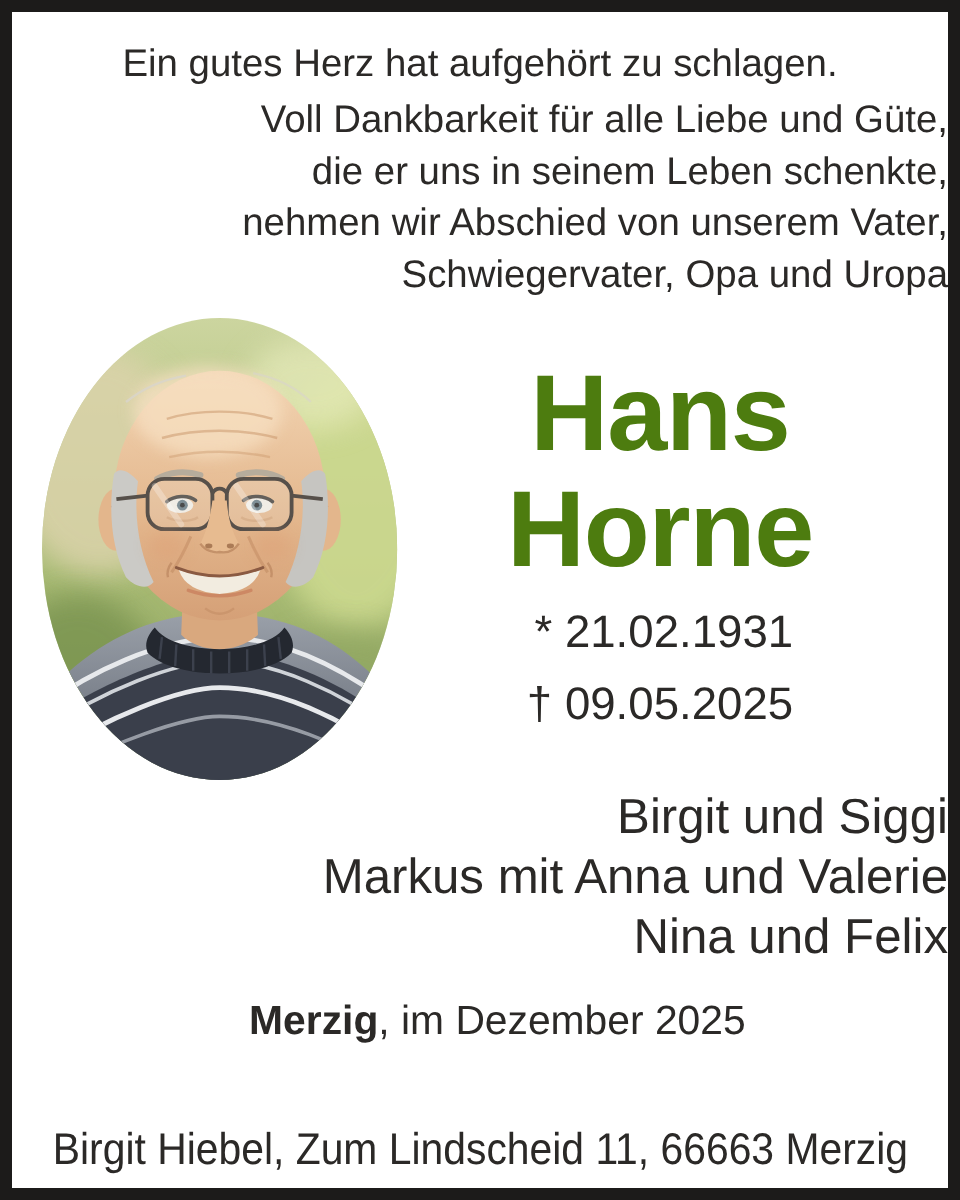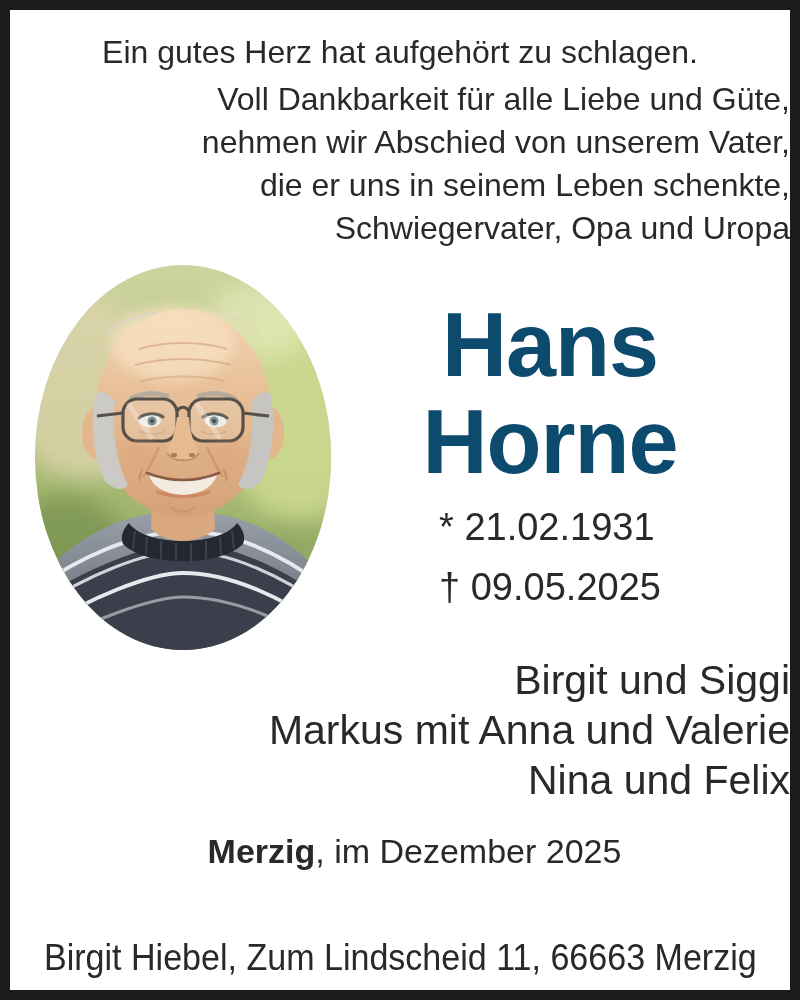--- a/index.html
+++ b/index.html
@@ -17,23 +17,23 @@
   .abs{position:absolute;left:0;right:0;text-align:center;margin:0;}
 
   .epigraph{top:22px;font-size:32px;line-height:40px;}
   .intro{position:absolute;left:0;right:0;top:68px;text-align:right;}
   .intro p{margin:0;font-size:32px;line-height:43px;}
 
   .photo{position:absolute;left:25px;top:255px;width:296px;height:385px;margin:0;}
   .photo svg{display:block;}
 
   .name-col{position:absolute;left:325px;top:253px;width:430px;text-align:center;}
-  .name{margin:34px 0 0 0;font-size:90px;line-height:97px;font-weight:bold;letter-spacing:-1px;color:#0c4a6e;}
+  .name{margin:34px 0 0 0;font-size:90px;line-height:97px;font-weight:bold;letter-spacing:-1px;color:#4d7c0f;}
   .dates{display:inline-block;text-align:left;margin-top:6px;}
-  .dates div{font-size:38px;line-height:60px;}
+  .dates div{font-size:38px;line-height:60px;text-align:right;}
 
   .mourners{position:absolute;left:0;right:0;top:645px;text-align:right;}
   .mourners p{margin:0;font-size:41px;line-height:50px;}
 
   .place-date{top:820px;font-size:34px;line-height:42px;padding-left:29px;}
   .place-date strong{font-weight:bold;}
 
   .trauer-label{top:881px;font-size:40px;line-height:46px;}
   .address{top:925px;font-size:37px;line-height:46px;}
   .sx84{display:inline-block;transform:scaleX(.84);transform-origin:center;white-space:nowrap;}
@@ -42,22 +42,22 @@
 </head>
 <body>
 
 <div class="sheet">
   <div class="content">
 
     <p class="abs epigraph">Ein gutes Herz hat aufgehört zu schlagen.</p>
 
     <div class="intro">
       <p>Voll Dankbarkeit für alle Liebe und Güte,</p>
+      <p>die er uns in seinem Leben schenkte,</p>
       <p>nehmen wir Abschied von unserem Vater,</p>
-      <p>die er uns in seinem Leben schenkte,</p>
       <p>Schwiegervater, Opa und Uropa</p>
     </div>
 
     <figure class="photo">
       <svg viewBox="0 0 296 385" width="296" height="385">
         <defs>
           <clipPath id="ovalClip">
               <ellipse cx="148" cy="192.5" rx="148" ry="192.5"></ellipse>
             </clipPath>
           <linearGradient id="bgG" x1="0" y1="0" x2="0" y2="1">

